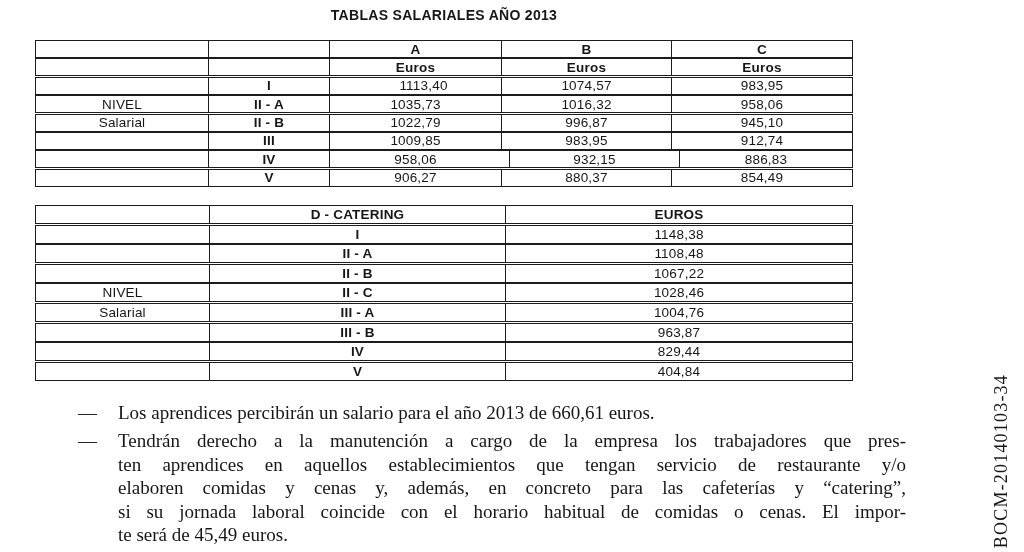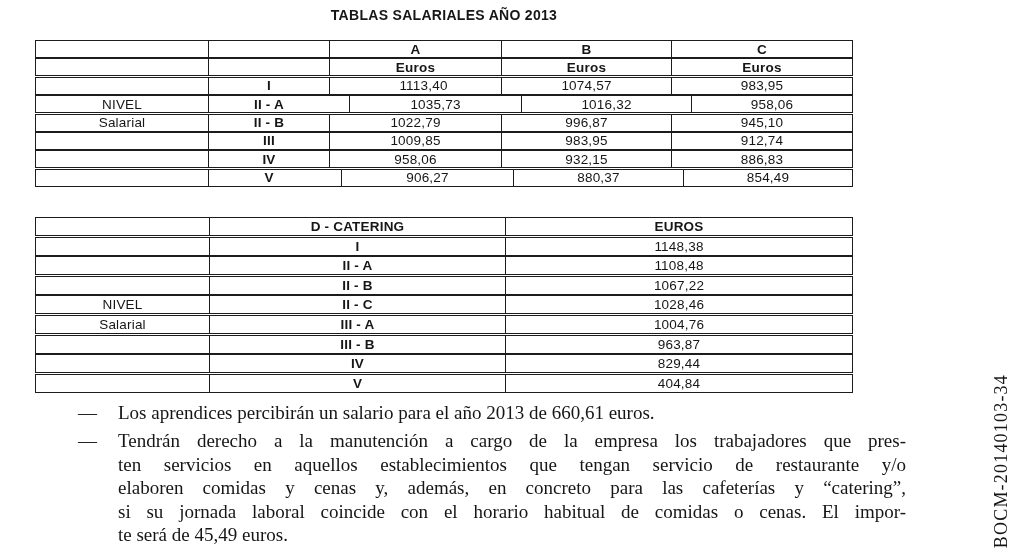--- a/index.html
+++ b/index.html
@@ -23,21 +23,21 @@
     font-weight:700;font-size:14px;letter-spacing:.3px;
     color:var(--ink);
   }
   
   .tbl{
     position:absolute;left:35px;width:818px;
     font-family:"Liberation Sans",sans-serif;
     font-size:13.5px;color:var(--ink);
   }
   .tbl[data-table="0"]{top:40px;}
-  .tbl[data-table="1"]{top:217px;}
+  .tbl[data-table="1"]{top:205px;}
   .trow{
     display:flex;
     box-sizing:border-box;
     border:1.5px solid var(--line);
     background:#fff;
     overflow:hidden;
   }
   .tbl[data-table="0"] .trow{height:18px;margin-bottom:.4px;}
   .tbl[data-table="1"] .trow{height:19px;margin-bottom:.6px;}
   .cell{
@@ -98,21 +98,21 @@
       <div class="trow">
         <div class="cell" style="width: 172px;"></div>
         <div class="cell" style="width: 121px;">I</div>
         <div class="cell" style="width: 172px; padding-left: 16px;">1113,40</div>
         <div class="cell" style="width: 170px;">1074,57</div>
         <div class="cell last">983,95</div>
       </div>
       <div class="trow">
         <div class="cell" style="width: 172px;">NIVEL</div>
         <div class="cell" style="width: 121px;">II - A</div>
-        <div class="cell" style="width: 172px; margin-left: 20px;">1035,73</div>
+        <div class="cell" style="width: 172px;">1035,73</div>
         <div class="cell" style="width: 170px;">1016,32</div>
         <div class="cell last">958,06</div>
       </div>
       <div class="trow">
         <div class="cell" style="width: 172px;">Salarial</div>
         <div class="cell" style="width: 121px;">II - B</div>
         <div class="cell" style="width: 172px;">1022,79</div>
         <div class="cell" style="width: 170px;">996,87</div>
         <div class="cell last">945,10</div>
       </div>
@@ -120,27 +120,27 @@
         <div class="cell" style="width: 172px;"></div>
         <div class="cell" style="width: 121px;">III</div>
         <div class="cell" style="width: 172px;">1009,85</div>
         <div class="cell" style="width: 170px;">983,95</div>
         <div class="cell last">912,74</div>
       </div>
       <div class="trow">
         <div class="cell" style="width: 172px;"></div>
         <div class="cell" style="width: 121px;">IV</div>
         <div class="cell" style="width: 172px;">958,06</div>
-        <div class="cell" style="width: 170px;">932,15</div>
+        <div class="cell" style="width: 170px; margin-left: 8px;">932,15</div>
         <div class="cell last">886,83</div>
       </div>
       <div class="trow">
         <div class="cell" style="width: 172px;"></div>
         <div class="cell" style="width: 121px;">V</div>
-        <div class="cell" style="width: 172px; margin-left: 12px;">906,27</div>
+        <div class="cell" style="width: 172px;">906,27</div>
         <div class="cell" style="width: 170px; text-align: right;">880,37</div>
         <div class="cell last">854,49</div>
       </div>
     </div>
 
   <div class="tbl" data-table="1">
       <div class="trow hdr">
         <div class="cell" style="width: 173px;"></div>
         <div class="cell" style="width: 296px;">D - CATERING</div>
         <div class="cell last">EUROS</div>
@@ -191,21 +191,21 @@
     <div class="note">
       <span class="dash">—</span>
       <div class="note-text">
           <div class="line">Los aprendices percibirán un salario para el año 2013 de 660,61 euros.</div>
         </div>
     </div>
     <div class="note">
       <span class="dash">—</span>
       <div class="note-text">
           <div class="line j">Tendrán derecho a la manutención a cargo de la empresa los trabajadores que pres-</div>
-          <div class="line j">ten servicios en aquellos establecimientos que tengan servicio de restaurante y/o</div>
+          <div class="line j">ten aprendices en aquellos establecimientos que tengan servicio de restaurante y/o</div>
           <div class="line j">elaboren comidas y cenas y, además, en concreto para las cafeterías y “catering”,</div>
           <div class="line j">si su jornada laboral coincide con el horario habitual de comidas o cenas. El impor-</div>
           <div class="line">te será de 45,49 euros.</div>
         </div>
     </div>
   </div>
 
   <div class="bocm">BOCM-20140103-34</div>
 
 </div>

